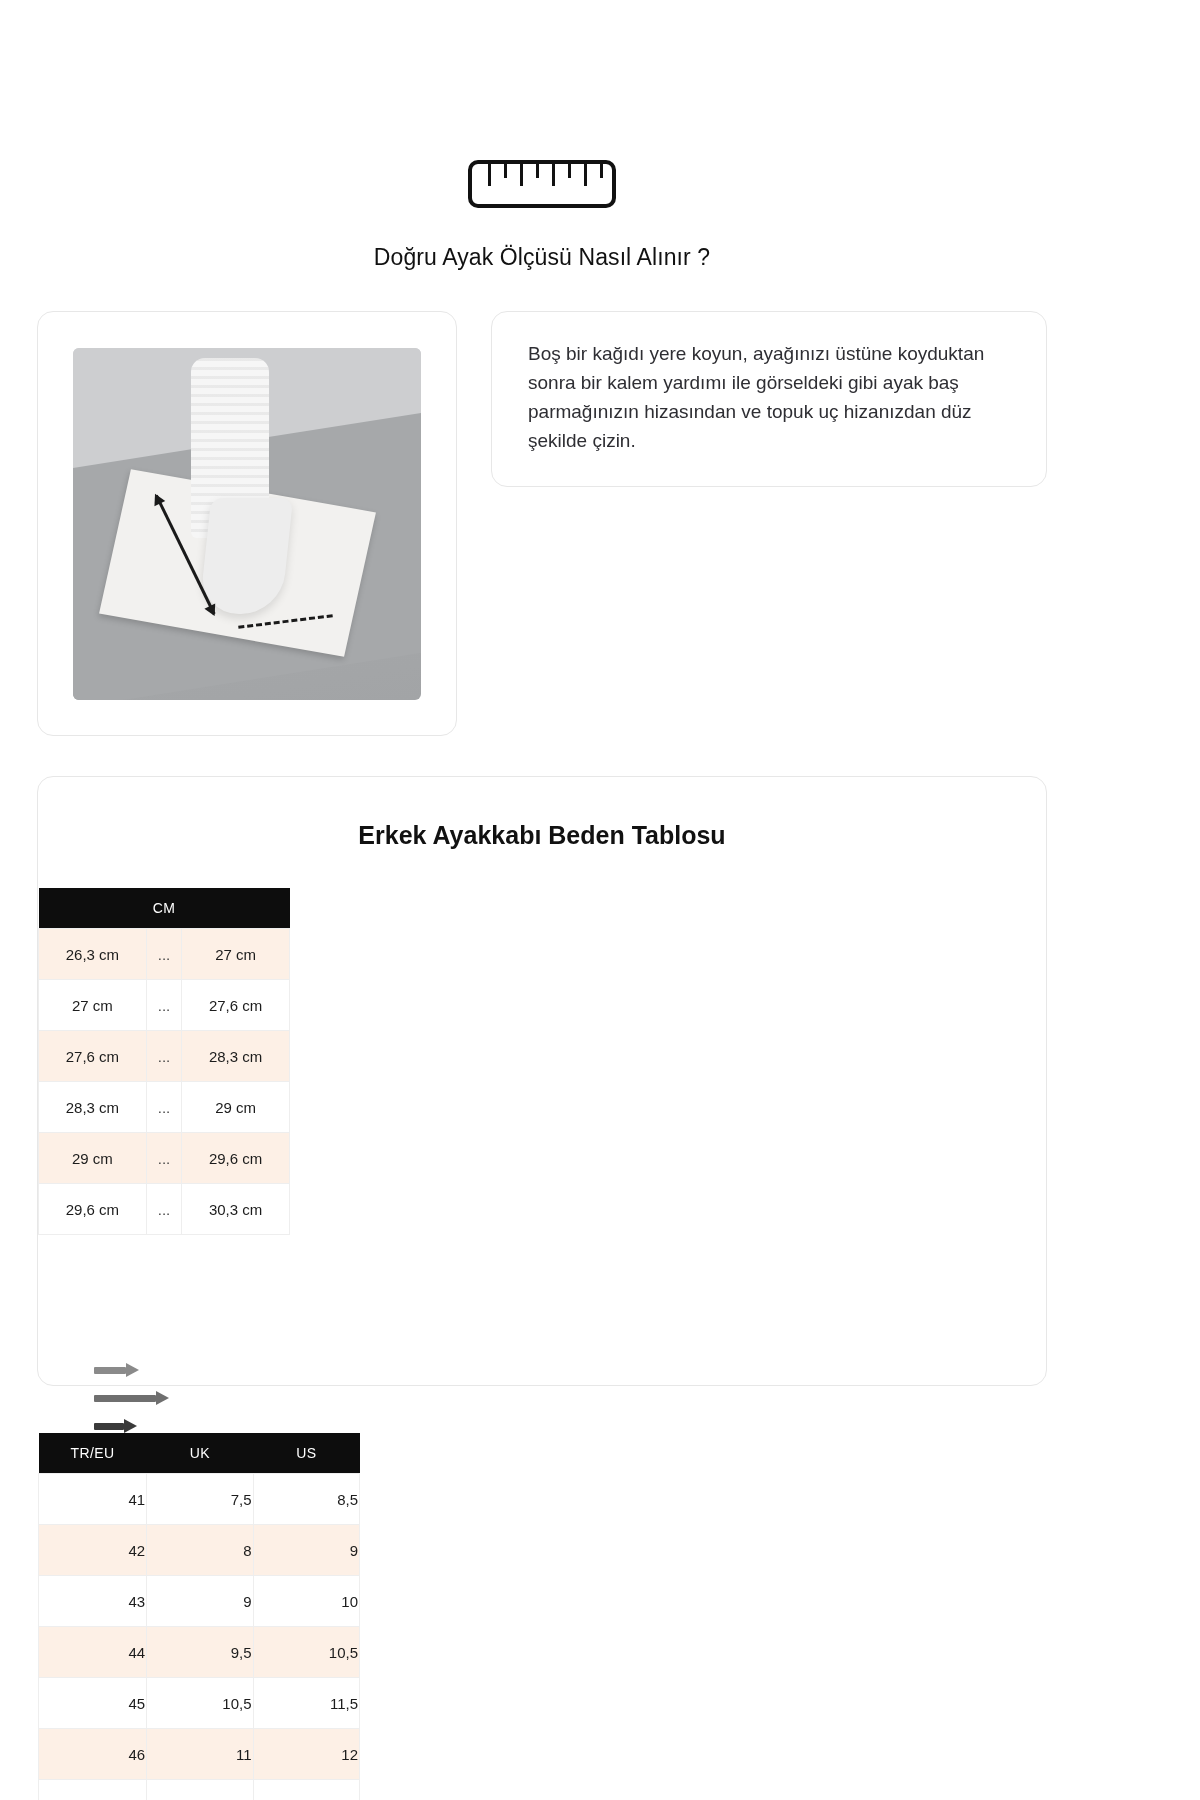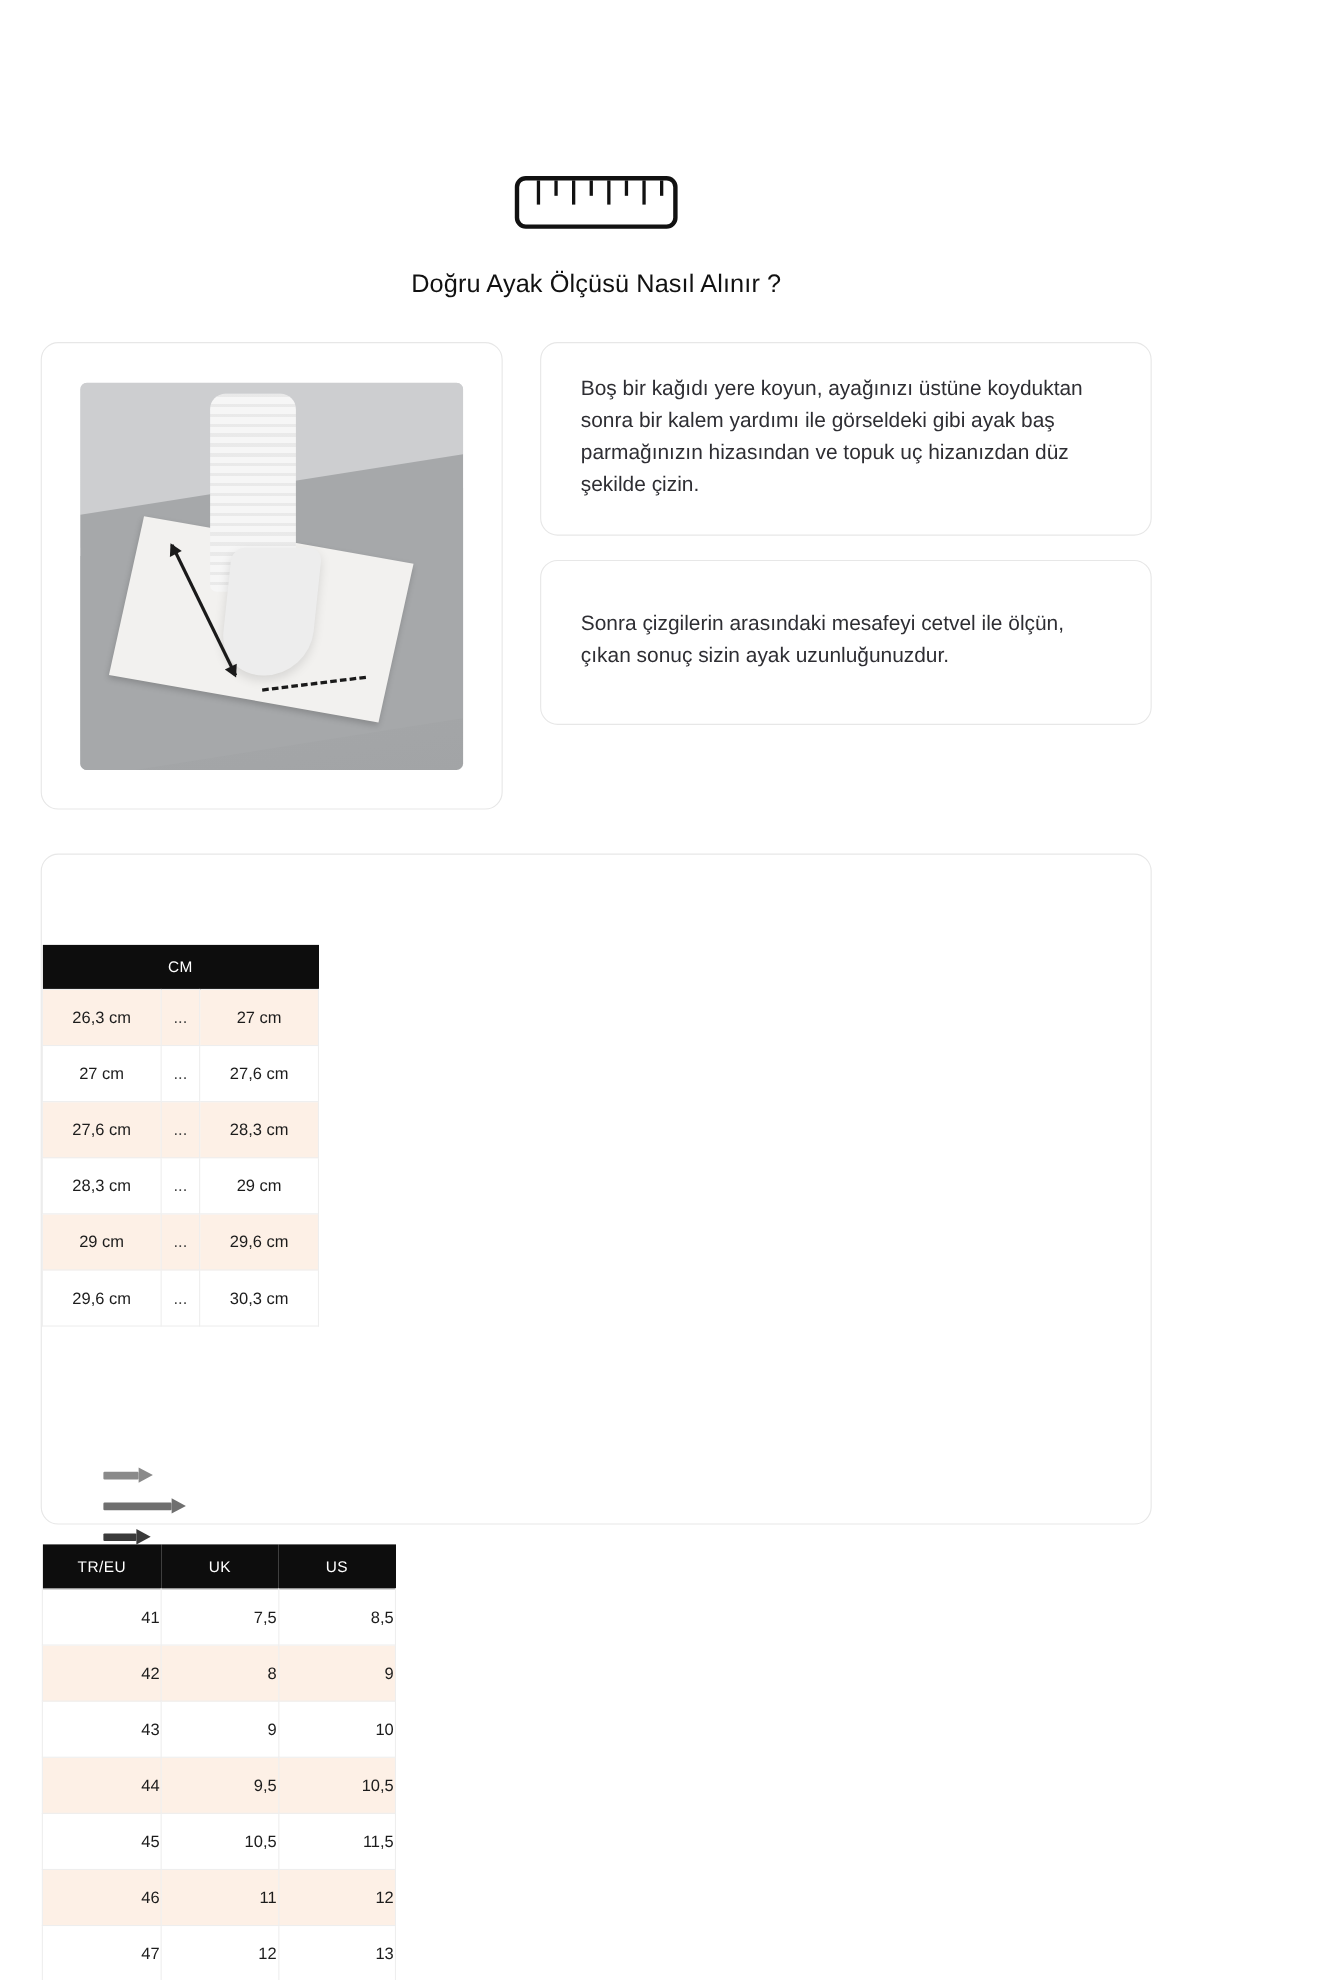--- a/index.html
+++ b/index.html
@@ -176,21 +176,21 @@
     width: 95px;
     height: 0;
     border-top: 3px dashed #1a1a1a;
     transform: rotate(-7deg);
   }
 
   .text-col {
     flex: 1 1 auto;
     display: flex;
     flex-direction: column;
-    gap: 22px;
+    gap: 34px;
   }
   .text-card {
     padding: 28px 36px 30px 36px;
     font-size: 19px;
     line-height: 1.52;
     color: #2e2e33;
   }
   .text-card.first { min-height: 138px; }
   .text-card.second { min-height: 150px; display:flex; align-items:center;}
 
@@ -337,25 +337,25 @@
           <div class="paper"></div>
           <div class="sock"></div>
           <div class="foot"></div>
           <div class="measure-line"></div>
           <div class="dash-line"></div>
         </div>
       </div>
 
       <div class="text-col">
         <div class="card text-card first">Boş bir kağıdı yere koyun, ayağınızı üstüne koyduktan sonra bir kalem yardımı ile görseldeki gibi ayak baş parmağınızın hizasından ve topuk uç hizanızdan düz şekilde çizin.</div>
-        <div class="card text-card second">Sonra çizgilerin arasındaki mesafeyi cetvel ile ölçün, çıkan sonuç sizin ayak uzunluğunuzdur.</div>
       </div>
     </div>
 
     <div class="card table-card">
+      <div class="table-title">Erkek Ayakkabı Beden Tablosu</div>
 
       <div class="tables-row">
 
         <table class="cm-table">
           <thead>
             <tr>
               <th colspan="3">CM</th>
             </tr>
           </thead>
           <tbody>

